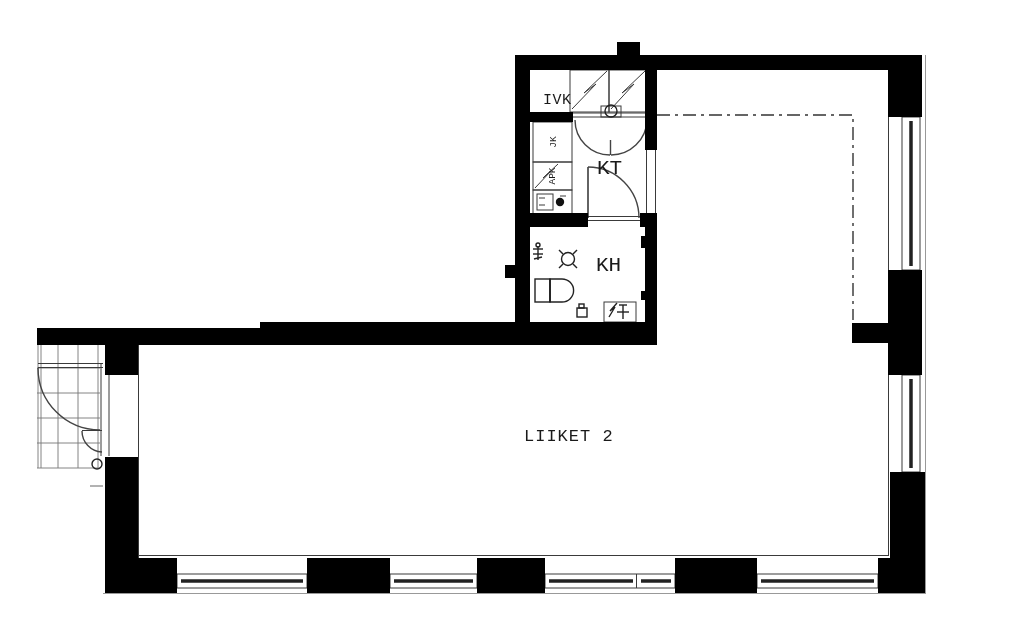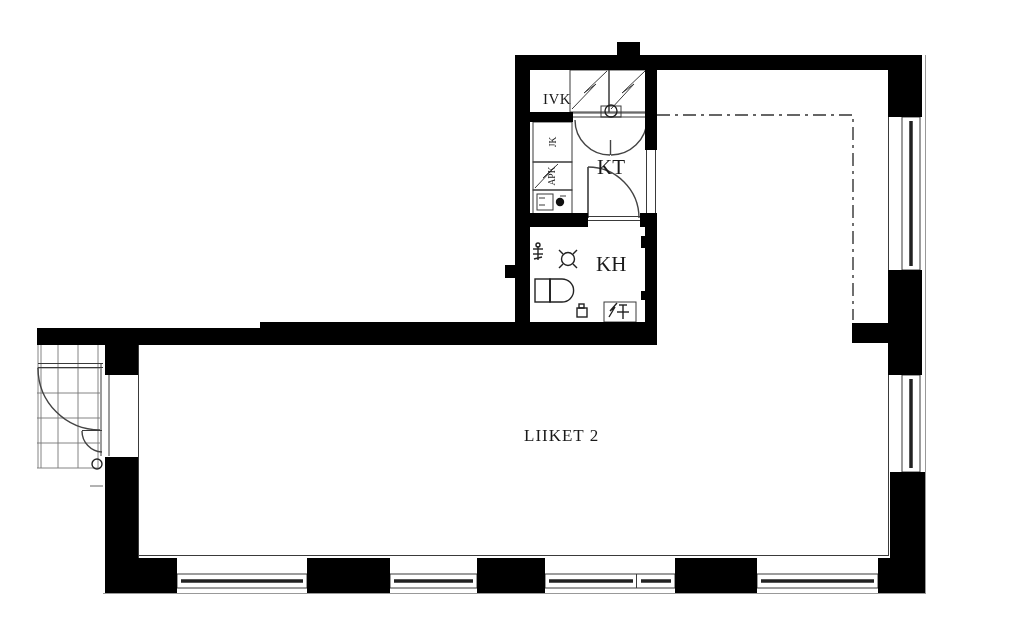--- a/index.html
+++ b/index.html
@@ -1,17 +1,17 @@
 <!DOCTYPE html>
 <html><head>
 <meta charset="utf-8">
 <style>
   html,body{margin:0;padding:0;background:#fff;}
   #stage{position:relative;width:1024px;height:635px;background:#fff;overflow:hidden;
-         font-family:Liberation Serif, serif;}
+         font-family:Liberation Mono, monospace;}
   svg{position:absolute;left:0;top:0;}
   .wall{fill:#000;stroke:none;}
   .tl{stroke:#3a3a3a;stroke-width:1;fill:none;}
   .tl2{stroke:#555;stroke-width:0.9;fill:none;}
   .grid{stroke:#777;stroke-width:0.9;fill:none;}
   .sym{stroke:#222;stroke-width:1.4;fill:none;}
   .arc{stroke:#444;stroke-width:1.4;fill:none;}
   .glz{stroke:#222;stroke-width:3.5;fill:none;}
   .outer{stroke:#999;stroke-width:1;fill:none;}
   .dash{stroke:#333;stroke-width:1.4;fill:none;stroke-dasharray:13 5 3 5;}

